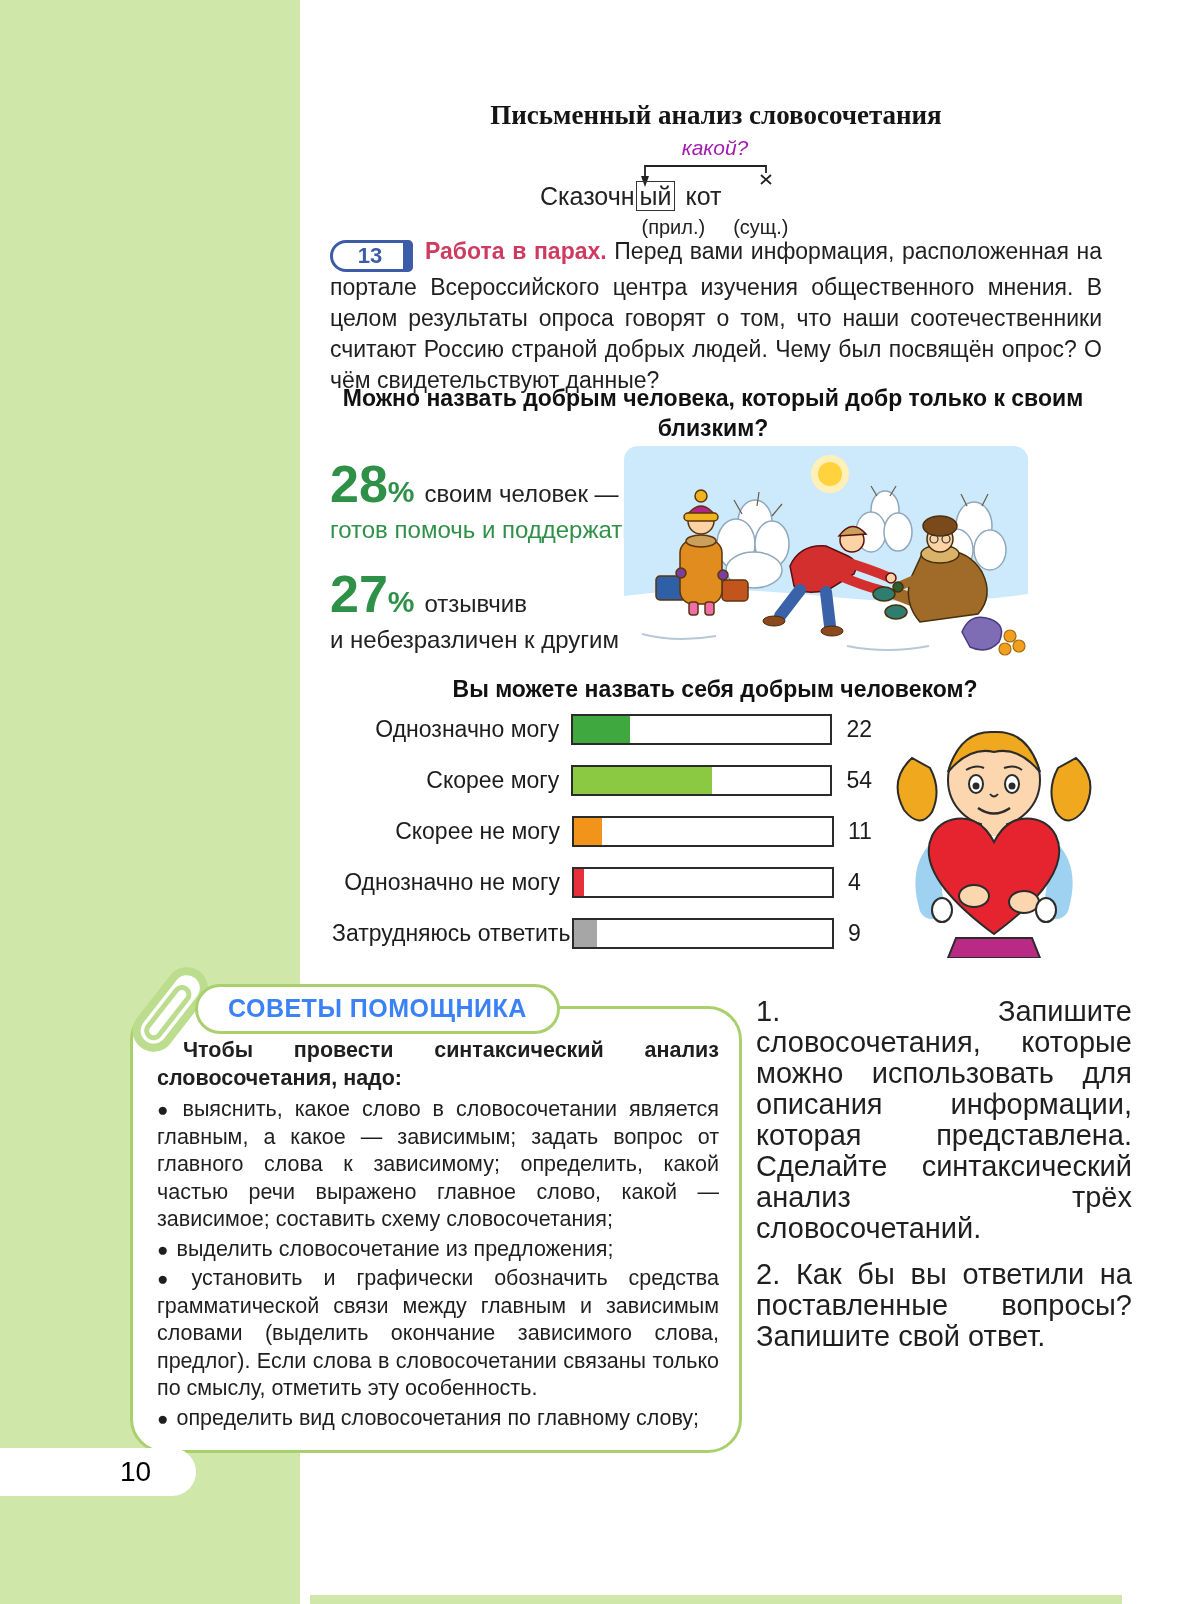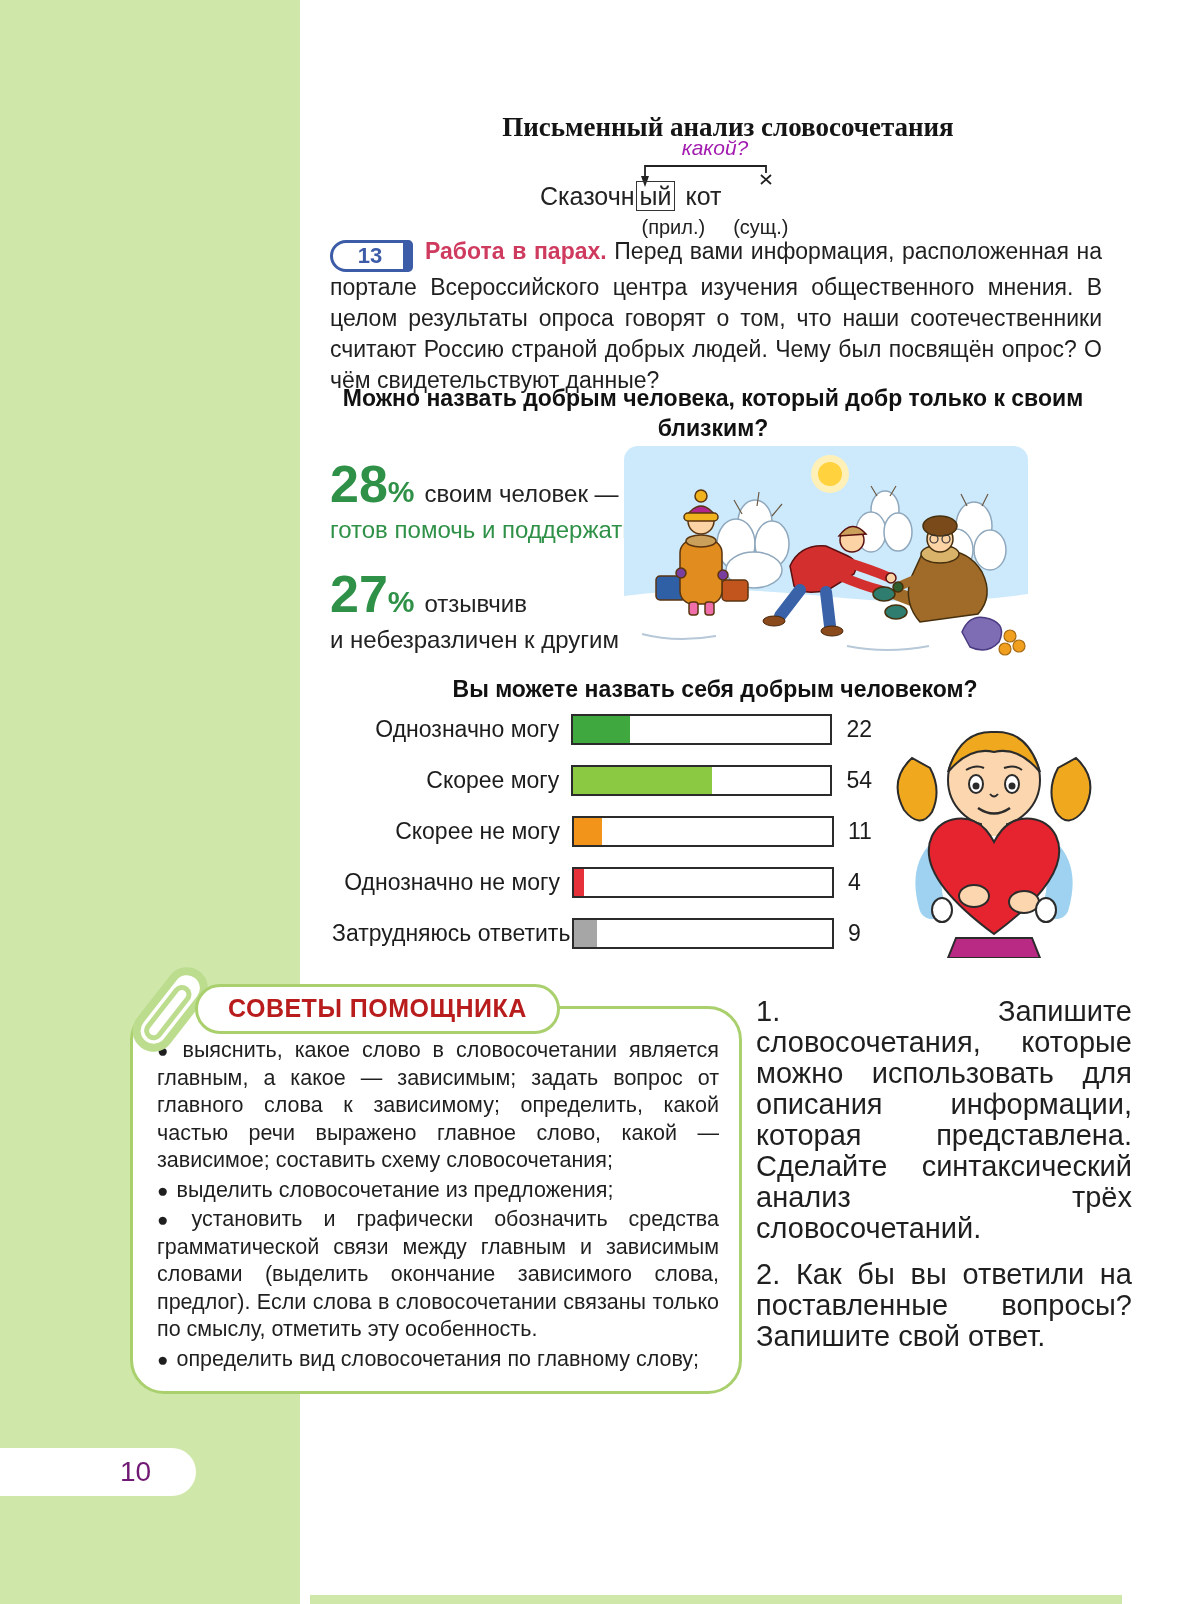--- a/index.html
+++ b/index.html
@@ -4,21 +4,21 @@
 <style>
   html,body{margin:0;padding:0;}
   body{width:1200px;height:1604px;background:#ffffff;font-family:"Liberation Sans",sans-serif;color:#1f1f1f;position:relative;overflow:hidden;}
   .page{position:absolute;inset:0;}
 
   
   .side-band{position:absolute;left:0;top:0;width:300px;height:1604px;background:#cfe8aa;}
   .bottom-band{position:absolute;left:310px;bottom:0;width:812px;height:9px;background:#cfe8aa;}
 
   
-  .title{position:absolute;left:330px;top:100px;width:772px;margin:12px;text-align:center;
+  .title{position:absolute;left:330px;top:100px;width:772px;margin:0;text-align:center;
          font-family:"Liberation Serif",serif;font-size:27px;font-weight:bold;color:#151515;}
 
   
   .scheme{position:absolute;left:540px;top:136px;width:350px;height:100px;}
   .scheme-q{position:absolute;top:0;left:0;width:100%;text-align:center;font-style:italic;font-size:21px;color:#a21caf;}
   .scheme-arrow{position:absolute;top:24px;left:98px;}
   .scheme-words{position:absolute;top:46px;left:0;width:100%;text-align:left;font-size:25px;color:#222;}
   .ending-box{border:1.6px solid #333;padding:0 3px;margin-left:1px;}
   .scheme-words .w2{margin-left:10px;}
   .scheme-pos{position:absolute;top:80px;left:0;width:100%;text-align:center;font-size:20px;color:#222;}
@@ -59,34 +59,34 @@
   .chart-label{width:228px;text-align:right;padding-right:12px;font-size:23px;color:#1c1c1c;white-space:nowrap;}
   .chart-track{position:relative;width:262px;height:31px;border:2px solid #2b2b2b;background:#fff;box-sizing:border-box;}
   .chart-fill{position:absolute;left:0;top:0;height:100%;}
   .chart-value{margin-left:14px;font-size:23px;color:#1c1c1c;}
 
   
   .advice{position:absolute;left:130px;top:1006px;width:612px;box-sizing:border-box;
           background:#fff;border:3px solid #a9d06d;border-radius:34px;padding:28px 20px 16px 24px;}
   .advice-tab{position:absolute;top:-25px;left:62px;height:44px;line-height:42px;padding:0 30px;
               background:#fff;border:3px solid #a9d06d;border-radius:26px;
-              color:#b91c1c;font-weight:bold;font-size:25px;letter-spacing:.5px;white-space:nowrap;}
+              color:#3b82f6;font-weight:bold;font-size:25px;letter-spacing:.5px;white-space:nowrap;}
   .paperclip{position:absolute;top:-50px;left:-10px;}
   .advice-intro{margin:0 0 4px 0;font-size:21.5px;line-height:27.5px;font-weight:bold;text-align:justify;text-indent:26px;}
   .advice-item{margin:0 0 2px 0;font-size:21.5px;line-height:27.5px;text-align:justify;}
   .advice-item .bullet{font-size:19px;margin-right:8px;}
 
   
   .tasks{position:absolute;left:756px;top:996px;width:376px;}
   .task{margin:0 0 15px 0;font-size:29px;line-height:31px;text-align:justify;}
 
   
   .page-pill{position:absolute;left:0;top:1448px;width:196px;height:48px;background:#fff;
              border-radius:0 26px 26px 0;display:flex;align-items:center;}
-  .page-pill span{padding-left:120px;font-size:28px;color:#701a75;}
+  .page-pill span{padding-left:120px;font-size:28px;color:#000000;}
 </style>
 </head>
 <body>
 
 <div class="page">
 
   <div class="side-band"></div>
   <div class="bottom-band"></div>
 
   <h1 class="title">Письменный анализ словосочетания</h1>
@@ -264,20 +264,21 @@
   </svg>
 
   <div class="advice">
     <svg class="paperclip" width="92" height="104" viewBox="0 0 92 104">
       <g transform="rotate(38 46 52)">
         <rect x="29" y="6" width="34" height="88" rx="17" fill="#ffffff" stroke="#bcdc8e" stroke-width="8"></rect>
         <rect x="39" y="24" width="14" height="60" rx="7" fill="#ffffff" stroke="#bcdc8e" stroke-width="5"></rect>
       </g>
     </svg>
     <div class="advice-tab">СОВЕТЫ ПОМОЩНИКА</div>
+    <p class="advice-intro">Чтобы провести синтаксический анализ словосочетания, надо:</p>
     <div id="advice-items">
         <p class="advice-item"><span class="bullet">●</span><span>выяснить, какое слово в словосочетании является главным, а какое — зависимым; задать вопрос от главного слова к зависимому; определить, какой частью речи выражено главное слово, какой — зависимое; составить схему словосочетания;</span></p>
         <p class="advice-item"><span class="bullet">●</span><span>выделить словосочетание из предложения;</span></p>
         <p class="advice-item"><span class="bullet">●</span><span>установить и графически обозначить средства грамматической связи между главным и зависимым словами (выделить окончание зависимого слова, предлог). Если слова в словосочетании связаны только по смыслу, отметить эту особенность.</span></p>
         <p class="advice-item"><span class="bullet">●</span><span>определить вид словосочетания по главному слову;</span></p>
       </div>
   </div>
 
   <div class="tasks" id="tasks">
       <p class="task"><span>1. </span><span>Запишите словосочетания, которые можно использовать для описания информации, которая представлена. Сделайте синтаксический анализ трёх словосочетаний.</span></p>

